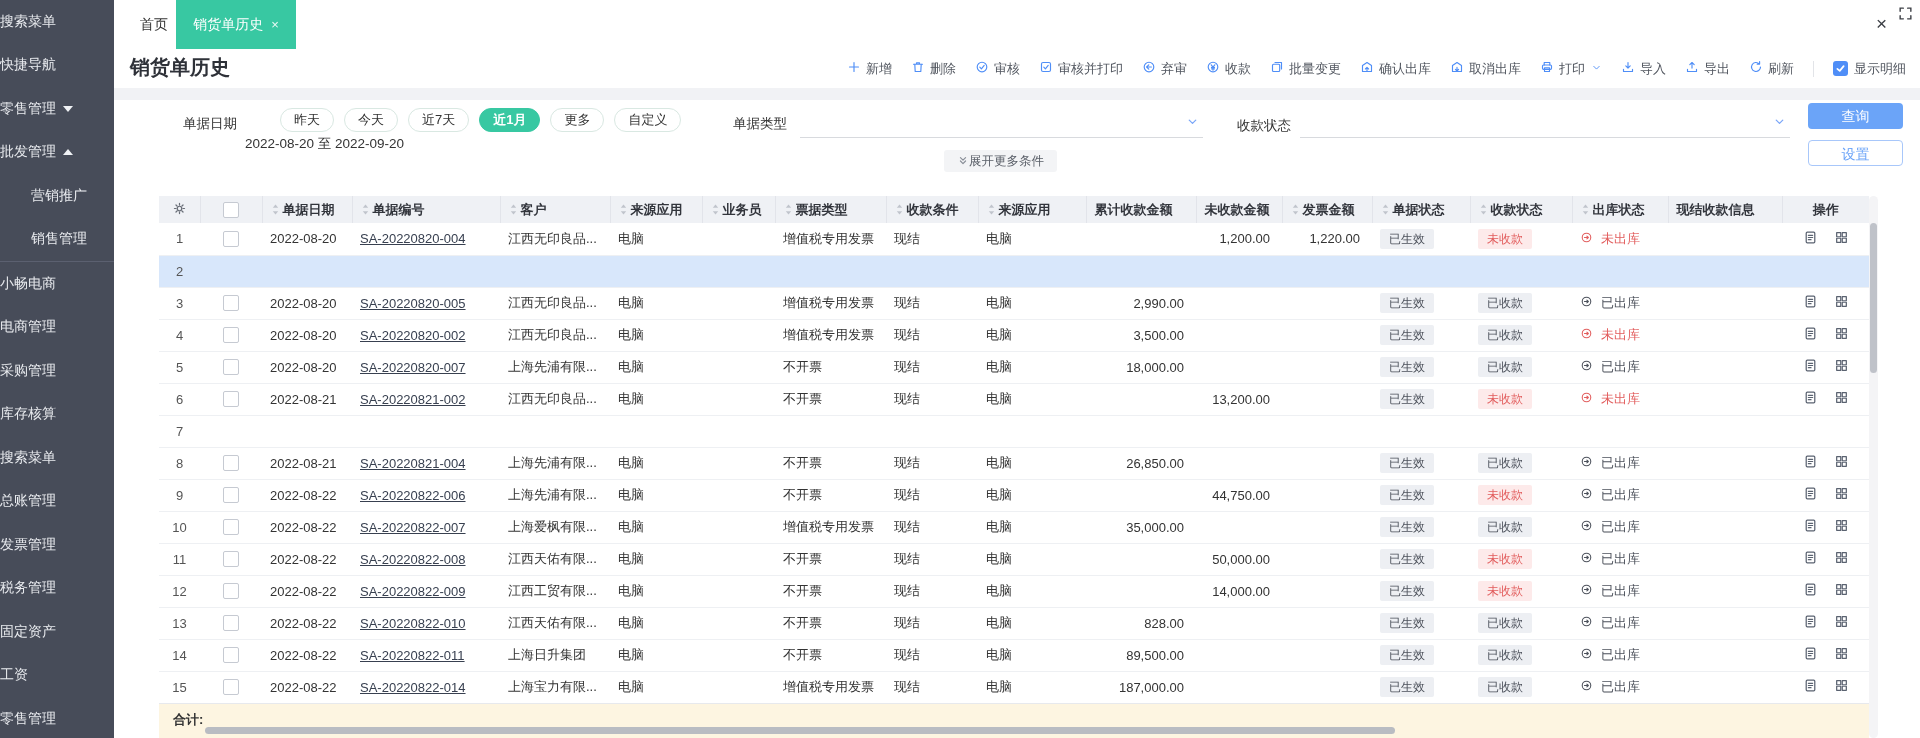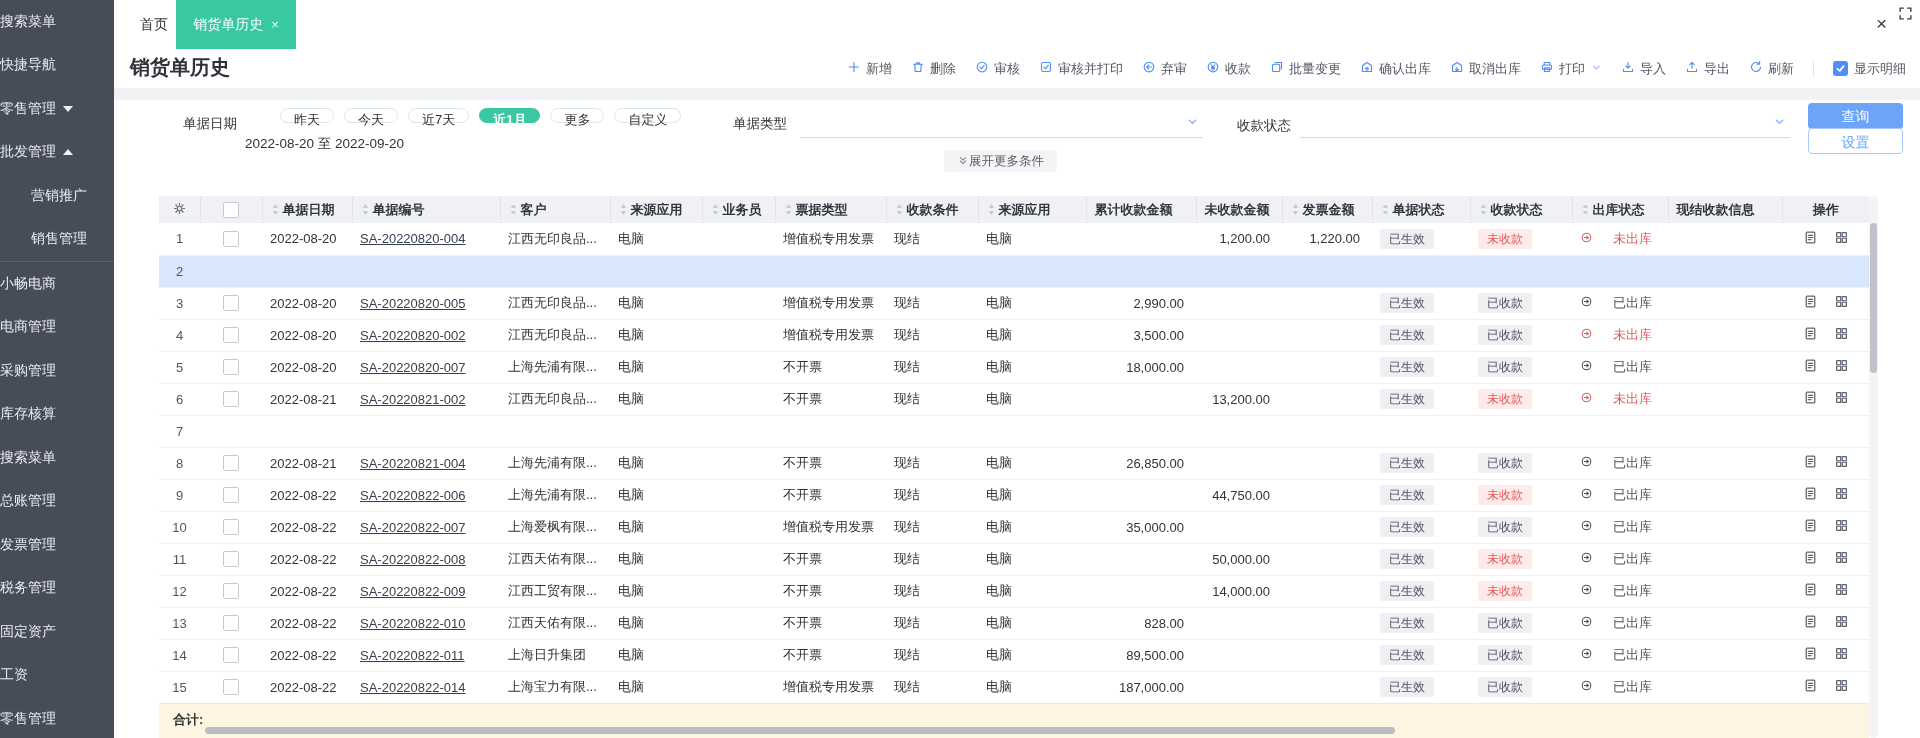--- a/index.html
+++ b/index.html
@@ -33,21 +33,21 @@
   .tb-btn .dd{color:#8a8f99;margin-left:1px;}
   .tb-sep{width:1px;height:16px;background:#e2e4e8;}
   .tb-check{display:flex;align-items:center;gap:6px;color:#51565f;font-size:13px;cursor:pointer;}
   .cb-on{width:15px;height:15px;border-radius:3px;background:var(--accent_blue,#4f8ef7);display:inline-flex;align-items:center;justify-content:center;}
   
   .gap{height:12px;background:#f1f2f5;}
   
   .filter-panel{position:relative;height:78px;background:#fff;}
   .f-label{position:absolute;font-size:13.5px;color:#333;font-weight:500;}
   .pills{position:absolute;left:166px;top:8px;display:flex;gap:10px;}
-  .pill{height:15px;line-height:22px;padding:0 13px;border:1px solid #d9e8e2;border-radius:13px;font-size:13px;color:#333;background:#fff;cursor:pointer;white-space:nowrap;box-sizing:border-box;}
+  .pill{height:24px;line-height:22px;padding:0 13px;border:1px solid #d9e8e2;border-radius:13px;font-size:13px;color:#333;background:#fff;cursor:pointer;white-space:nowrap;box-sizing:border-box;}
   .pill.sel{background:var(--accent_green,#38c8a2);border-color:var(--accent_green,#38c8a2);color:#fff;font-weight:600;}
   .date-range{position:absolute;left:131px;top:35px;font-size:13.5px;color:#333;}
   .uline{position:absolute;height:37px;border-bottom:1px solid #d8dade;cursor:pointer;}
   .uline .chev{position:absolute;right:4px;bottom:6px;color:#7aa6f8;}
   .btn{position:absolute;width:95px;height:26px;border-radius:4px;font-size:14px;text-align:center;line-height:26px;cursor:pointer;box-sizing:border-box;}
   .btn.query{background:var(--button_blue,#6ba4f8);color:#fff;}
   .btn.settings{background:#fff;border:1px solid #a8c7fa;color:var(--button_blue,#6ba4f8);}
   .expand-pill{position:absolute;left:830px;top:50px;height:22px;background:#f3f4f6;border-radius:3px;padding:0 13px;display:flex;align-items:center;font-size:12.5px;color:#5a5f68;cursor:pointer;}
   .expand-pill svg{color:#8a8f99;}
   
@@ -60,21 +60,21 @@
   tbody td{height:32px;font-size:13px;color:#333;padding:0 8px;border-bottom:1px solid #eef0f3;box-sizing:border-box;white-space:nowrap;overflow:hidden;}
   tbody tr.selected td{background:var(--selected_row,#d8e7fb);}
   .c-num{text-align:center;color:#555;}
   .c-center{text-align:center;}
   .c-right{text-align:right;padding-right:12px;}
   .cb{display:inline-block;width:14px;height:14px;border:1px solid #c6cad2;border-radius:2px;background:#fff;vertical-align:middle;cursor:pointer;}
   .doclink{color:#384050;text-decoration:underline;cursor:pointer;}
   .badge{display:inline-block;padding:2px 9px;border-radius:2px;font-size:12px;line-height:16px;}
   .badge.gray{background:#edeff3;color:#4c515b;}
   .badge.red{background:#fdeaea;color:var(--danger_red,#e25d5d);}
-  .outst{display:inline-flex;align-items:center;gap:20px;color:#4c515b;}
+  .outst{display:inline-flex;align-items:center;gap:8px;color:#4c515b;}
   .outst.red{color:var(--danger_red,#e25d5d);}
   .outst i{font-style:normal;}
   .opicon{display:inline-block;margin:0 8px;color:#5a6270;cursor:pointer;vertical-align:middle;}
   .sorticon{display:inline-block;line-height:0;}
   .gearth{color:#6a6f78;}
   
   .footer-row{position:absolute;left:45px;top:703px;width:1710px;height:35px;background:var(--footer_bg,#fdf5e1);border-top:1px solid #e7e9ed;box-sizing:border-box;font-weight:700;font-size:13px;color:#333;line-height:32px;padding-left:14px;}
   .vscroll{position:absolute;left:1755px;top:196px;width:9px;height:542px;background:#f4f4f6;border-radius:5px;}
   .vscroll .thumb{position:absolute;left:1px;top:27px;width:7px;height:150px;background:#bfc2c9;border-radius:4px;cursor:pointer;}
   .hscroll{position:absolute;left:45px;top:727px;width:1710px;height:8px;}
@@ -278,21 +278,21 @@
             <path d="M3.5 5.5 7 9l3.5-3.5"></path>
           </svg></span>
     </div>
     <div class="f-label" style="left:1123px;top:17px">收款状态</div>
     <div class="uline" style="left:1186px;top:0;width:490px">
       <span class="chev"><svg width="13" height="13" viewBox="0 0 14 14" fill="none" stroke="currentColor" stroke-width="1.4" stroke-linecap="round" stroke-linejoin="round">
             <path d="M3.5 5.5 7 9l3.5-3.5"></path>
           </svg></span>
     </div>
     <div class="btn query" style="left:1694px;top:3px">查询</div>
-    <div class="btn settings" style="left:1694px;top:28px">设置</div>
+    <div class="btn settings" style="left:1694px;top:40px">设置</div>
     <div class="expand-pill">
       <svg width="12" height="12" viewBox="0 0 14 14" fill="none" stroke="currentColor" stroke-width="1.4" stroke-linecap="round" stroke-linejoin="round">
           <path d="M4 3l3 3 3-3M4 7l3 3 3-3"></path>
         </svg>
       <span>展开更多条件</span>
     </div>
   </div>
 
   <div class="table-wrap">
     <table>

